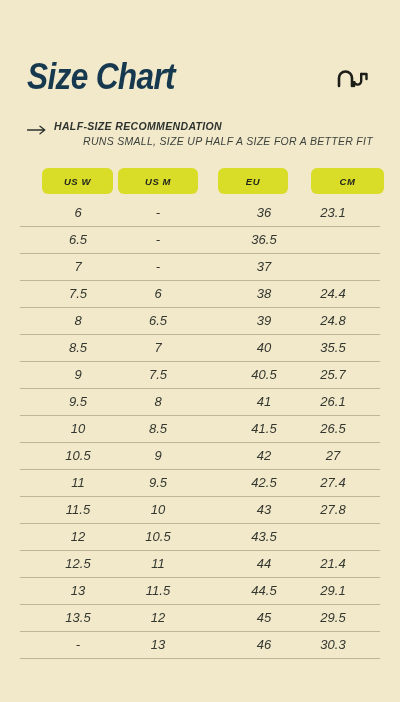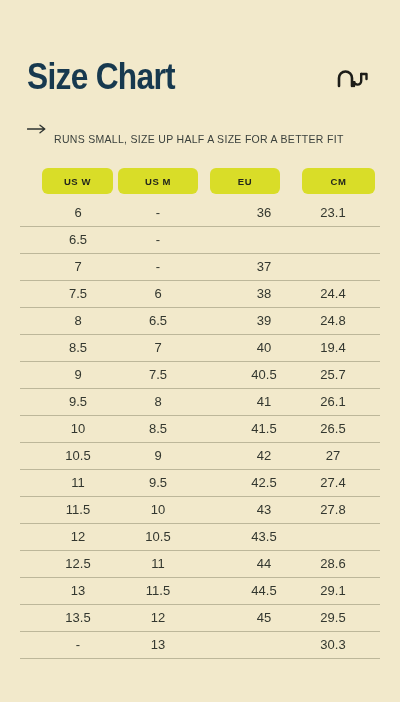--- a/index.html
+++ b/index.html
@@ -12,20 +12,21 @@
     background: #f2e9cb;
     font-family: "Liberation Sans", sans-serif;
     overflow: hidden;
     position: relative;
   }
   .page {
     width: 332px;
     height: 702px;
     position: relative;
     box-sizing: border-box;
+    font-style: italic;
   }
 
   
   .header {
     position: absolute;
     left: 0;
     top: 0;
     width: 400px;
     height: 118px;
   }
@@ -78,20 +79,21 @@
     text-transform: uppercase;
   }
   .reco-sub {
     margin-top: 3px;
     margin-left: 27px;
     font-size: 10.5px;
     letter-spacing: 0.3px;
     color: #3a403c;
     text-transform: uppercase;
     white-space: nowrap;
+    text-align: right;
   }
 
   
   .table {
     position: absolute;
     left: 0;
     top: 168px;
     width: 400px;
   }
   .head-row {
@@ -108,22 +110,22 @@
     display: flex;
     align-items: center;
     justify-content: center;
     font-size: 9.5px;
     font-weight: bold;
     letter-spacing: 0.6px;
     color: #23261c;
   }
   .chip-usw { left: 42px;  width: 71px; }
   .chip-usm { left: 118px; width: 80px; }
-  .chip-eu  { left: 210px; width: 70px; }
-  .chip-cm  { left: 302px; width: 73px; text-align: right; }
+  .chip-eu  { left: 218px; width: 70px; }
+  .chip-cm  { left: 311px; width: 73px; text-align: right; }
 
   .rows {
     position: relative;
     width: 400px;
     margin-top: 2px;
   }
   .row {
     position: relative;
     height: 27px;
     width: 400px;
@@ -167,20 +169,21 @@
     </span>
   </div>
 
   <div class="reco">
     <div class="reco-line1">
       <span class="arrow-icon">
         <svg viewBox="0 0 20 10" width="20" height="10" xmlns="http://www.w3.org/2000/svg">
           <path d="M0.5 5 L17.5 5 M13 1.2 L17.8 5 L13 8.8" fill="none" stroke="#2e3330" stroke-width="1.3" stroke-linecap="round" stroke-linejoin="round"></path>
         </svg>
       </span>
+      <span class="reco-title">HALF-SIZE RECOMMENDATION</span>
     </div>
     <div class="reco-sub">RUNS SMALL, SIZE UP HALF A SIZE FOR A BETTER FIT</div>
   </div>
 
   <div class="table">
 
     <div class="head-row">
       <div class="chip chip-usm">US M</div>
       <div class="chip chip-usw">US W</div>
       <div class="chip chip-eu">EU</div>
@@ -190,20 +193,21 @@
     <div class="rows" id="rows-container">
         <div class="row">
           <div class="cell c0">6</div>
           <div class="cell c1">-</div>
           <div class="cell c2">36</div>
           <div class="cell c3">23.1</div>
         </div>
         <div class="row">
           <div class="cell c0">6.5</div>
           <div class="cell c1">-</div>
+          <div class="cell c2">36.5</div>
         </div>
         <div class="row">
           <div class="cell c0">7</div>
           <div class="cell c1">-</div>
           <div class="cell c2">37</div>
         </div>
         <div class="row">
           <div class="cell c0">7.5</div>
           <div class="cell c1">6</div>
           <div class="cell c2">38</div>
@@ -212,21 +216,21 @@
         <div class="row">
           <div class="cell c0">8</div>
           <div class="cell c1">6.5</div>
           <div class="cell c2">39</div>
           <div class="cell c3">24.8</div>
         </div>
         <div class="row">
           <div class="cell c0">8.5</div>
           <div class="cell c1">7</div>
           <div class="cell c2">40</div>
-          <div class="cell c3">19.4</div>
+          <div class="cell c3">35.5</div>
         </div>
         <div class="row">
           <div class="cell c0">9</div>
           <div class="cell c1">7.5</div>
           <div class="cell c2">40.5</div>
           <div class="cell c3">25.7</div>
         </div>
         <div class="row">
           <div class="cell c0">9.5</div>
           <div class="cell c1">8</div>
@@ -259,35 +263,36 @@
         </div>
         <div class="row">
           <div class="cell c0">12</div>
           <div class="cell c1">10.5</div>
           <div class="cell c2">43.5</div>
         </div>
         <div class="row">
           <div class="cell c0">12.5</div>
           <div class="cell c1">11</div>
           <div class="cell c2">44</div>
-          <div class="cell c3">28.6</div>
+          <div class="cell c3">21.4</div>
         </div>
         <div class="row">
           <div class="cell c0">13</div>
           <div class="cell c1">11.5</div>
           <div class="cell c2">44.5</div>
           <div class="cell c3">29.1</div>
         </div>
         <div class="row">
           <div class="cell c0">13.5</div>
           <div class="cell c1">12</div>
           <div class="cell c2">45</div>
           <div class="cell c3">29.5</div>
         </div>
         <div class="row">
           <div class="cell c0">-</div>
           <div class="cell c1">13</div>
+          <div class="cell c2">46</div>
           <div class="cell c3">30.3</div>
         </div>
       </div>
   </div>
 
 </div>
 
 </body></html>

